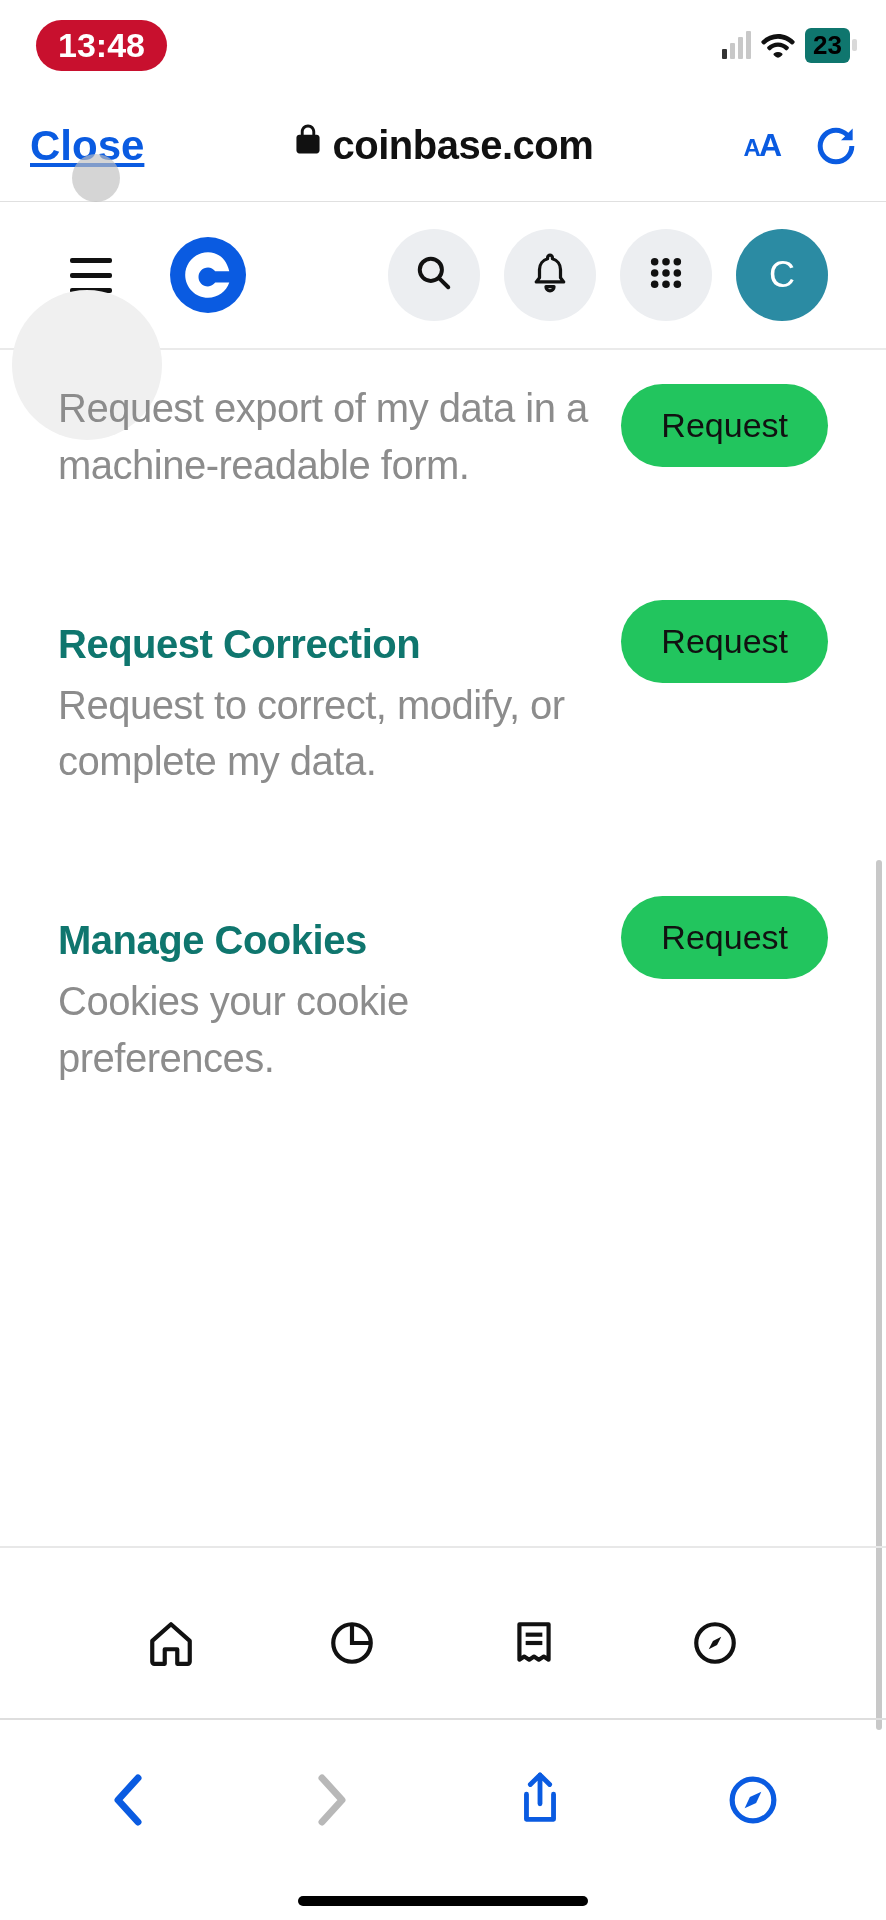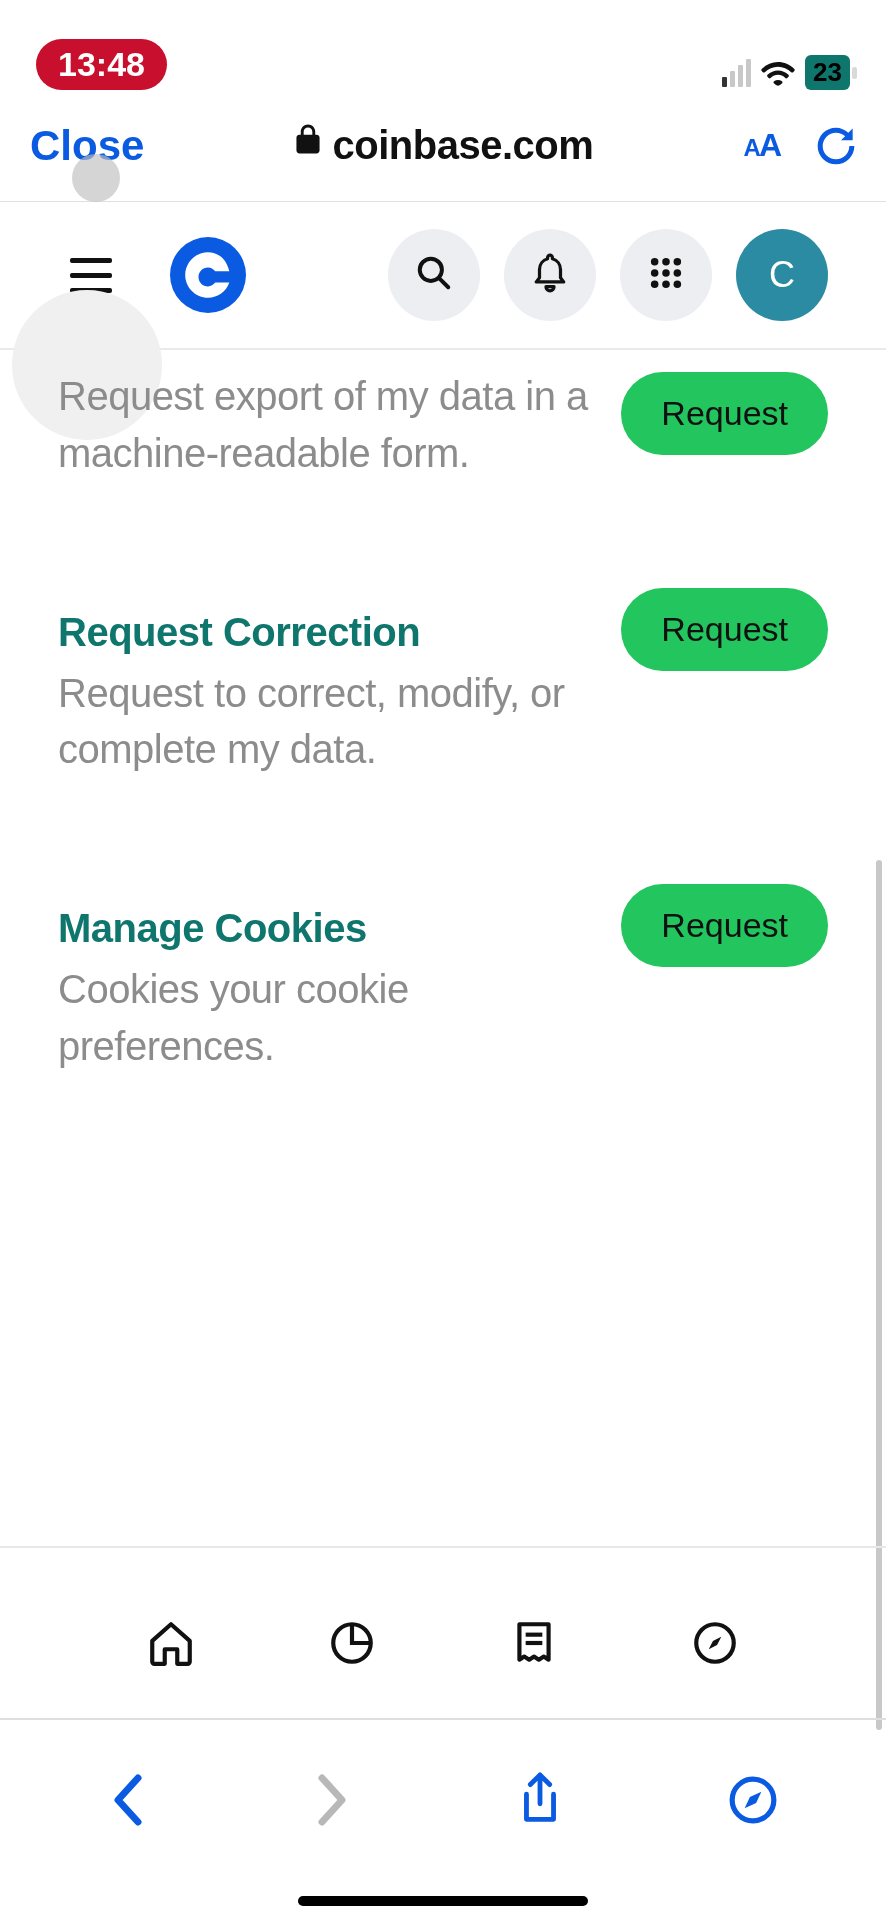--- a/index.html
+++ b/index.html
@@ -8,21 +8,21 @@
       background: #fff;
       width: 886px;
       height: 1920px;
       position: relative;
       overflow: hidden;
     }
     
     .status-bar {
       height: 90px;
       display: flex;
-      align-items: flex-end;
+      align-items: center;
       justify-content: space-between;
       padding: 0 36px;
     }
     .time-pill {
       background: #c8102e;
       color: #fff;
       font-size: 34px;
       font-weight: 600;
       padding: 6px 22px;
       border-radius: 30px;
@@ -66,20 +66,21 @@
       display: flex;
       align-items: center;
       justify-content: space-between;
       padding: 0 30px;
       position: relative;
     }
     .close-link {
       font-size: 42px;
       color: #0a5be1;
       font-weight: 600;
+      text-decoration: underline;
       position: relative;
     }
     
     .touch-dot {
       position: absolute;
       width: 48px; height: 48px;
       border-radius: 50%;
       background: #bfbfbf;
       opacity: 0.65;
       left: 72px; top: 154px;
@@ -123,21 +124,21 @@
     
     .faded-circle {
       position:absolute;
       width:150px; height:150px; border-radius:50%;
       background:#f0f0f0;
       left:12px; top:290px;
       z-index:1;
     }
     
     .content {
-      padding: 0 58px;
+      padding: 12px 58px;
       position: relative;
       z-index: 2;
     }
     .item { display:flex; align-items:flex-start; justify-content:space-between; gap:30px; padding: 46px 0 56px; }
     .item.first { padding-top: 18px; }
     .item-left { flex:1; }
     .item-title { font-size:40px; font-weight:700; color:#0f766e; margin-bottom:10px; letter-spacing:-0.5px;margin-top:26px; }
     .item-desc { font-size:40px; font-weight:400; color:#8c8c8c; line-height:1.42; letter-spacing:-0.5px; }
     .item-desc.cut-top {
       

